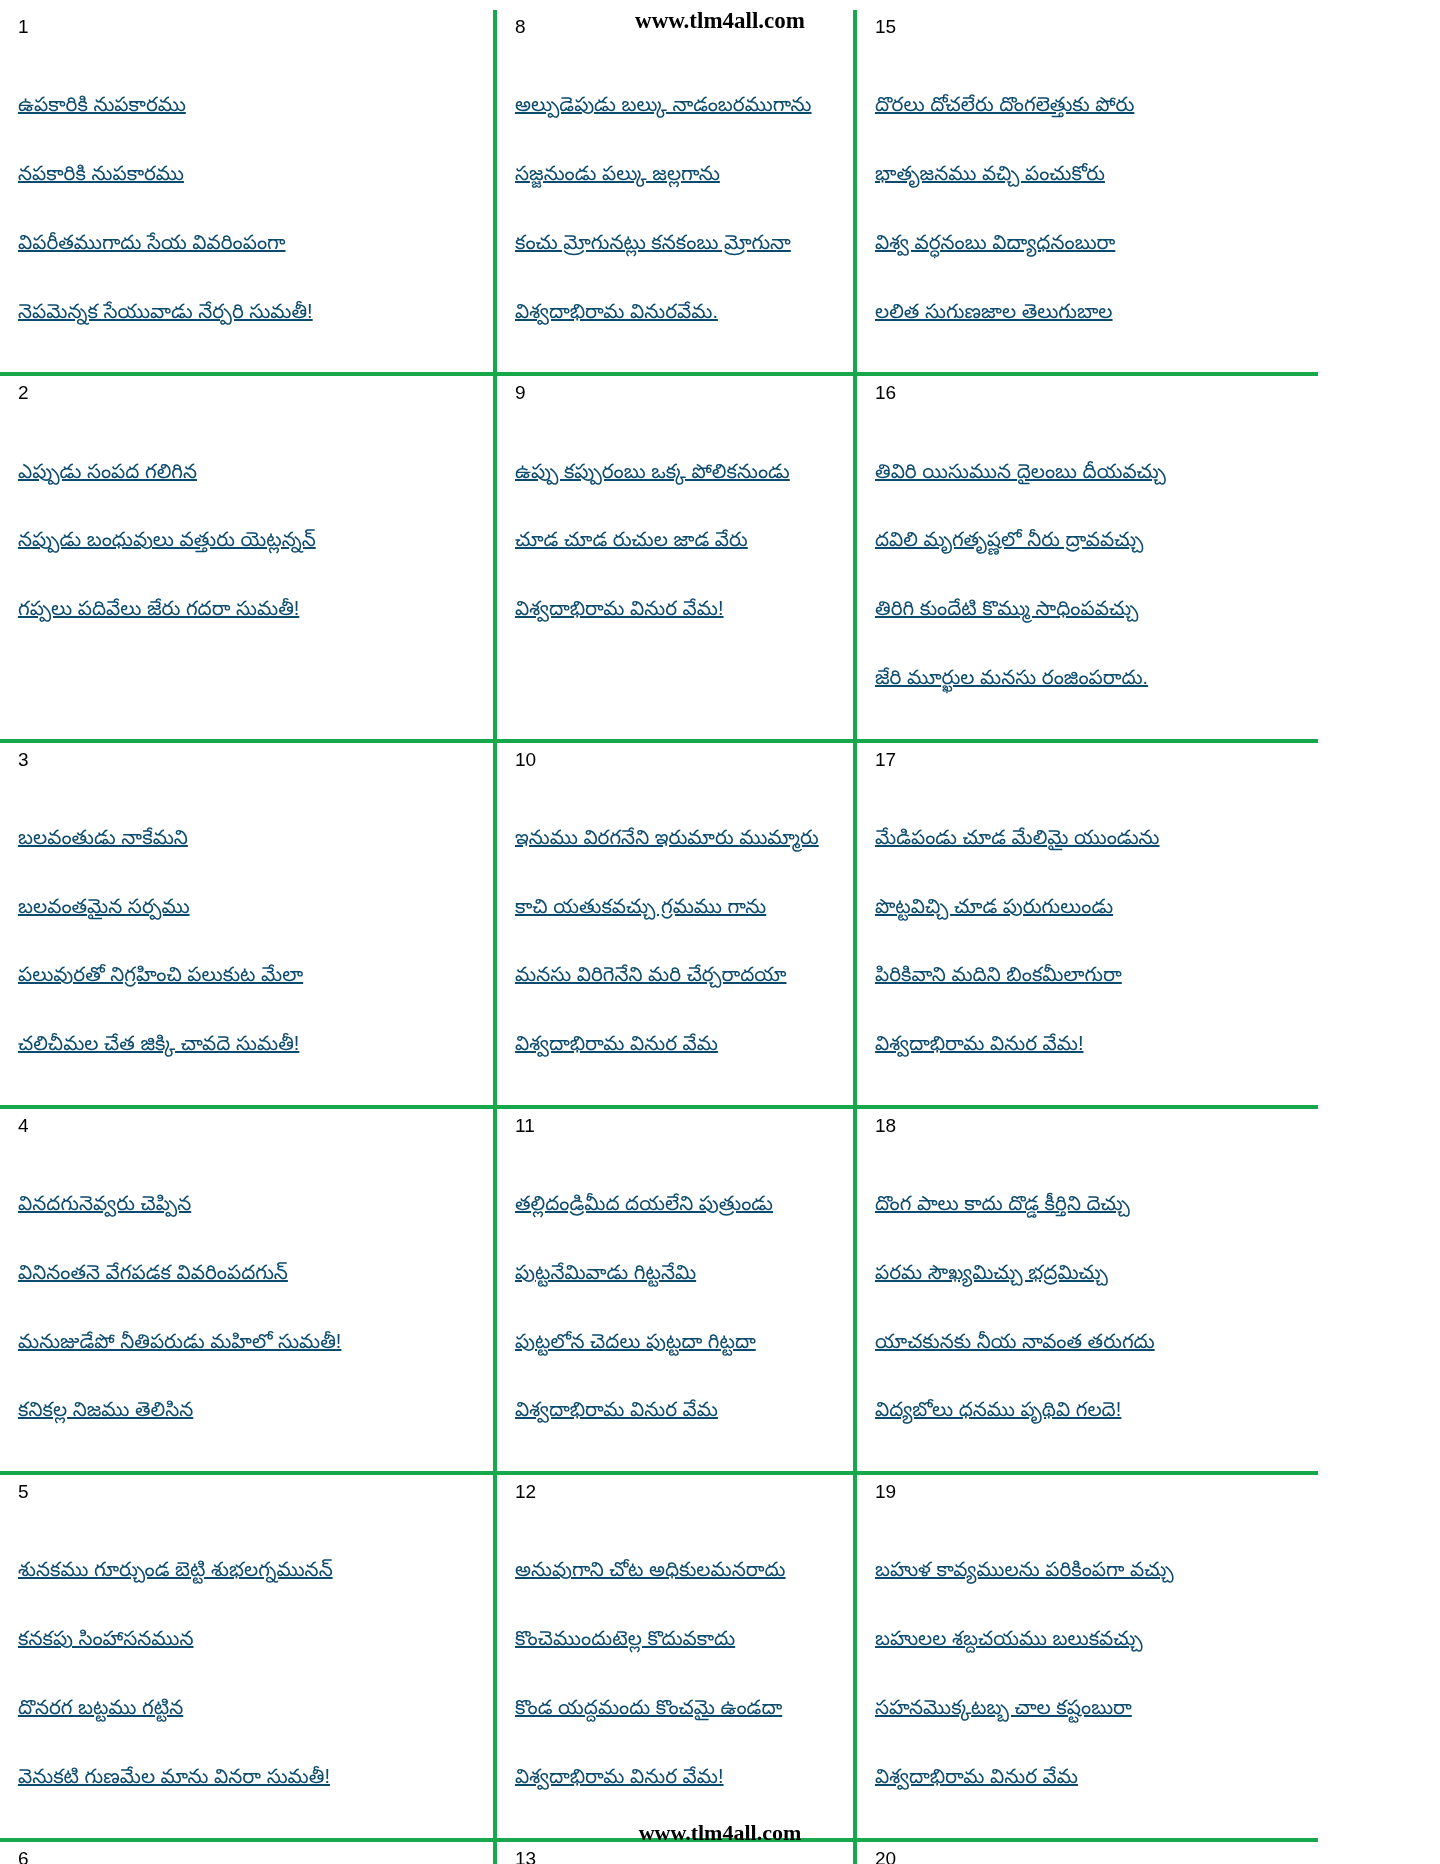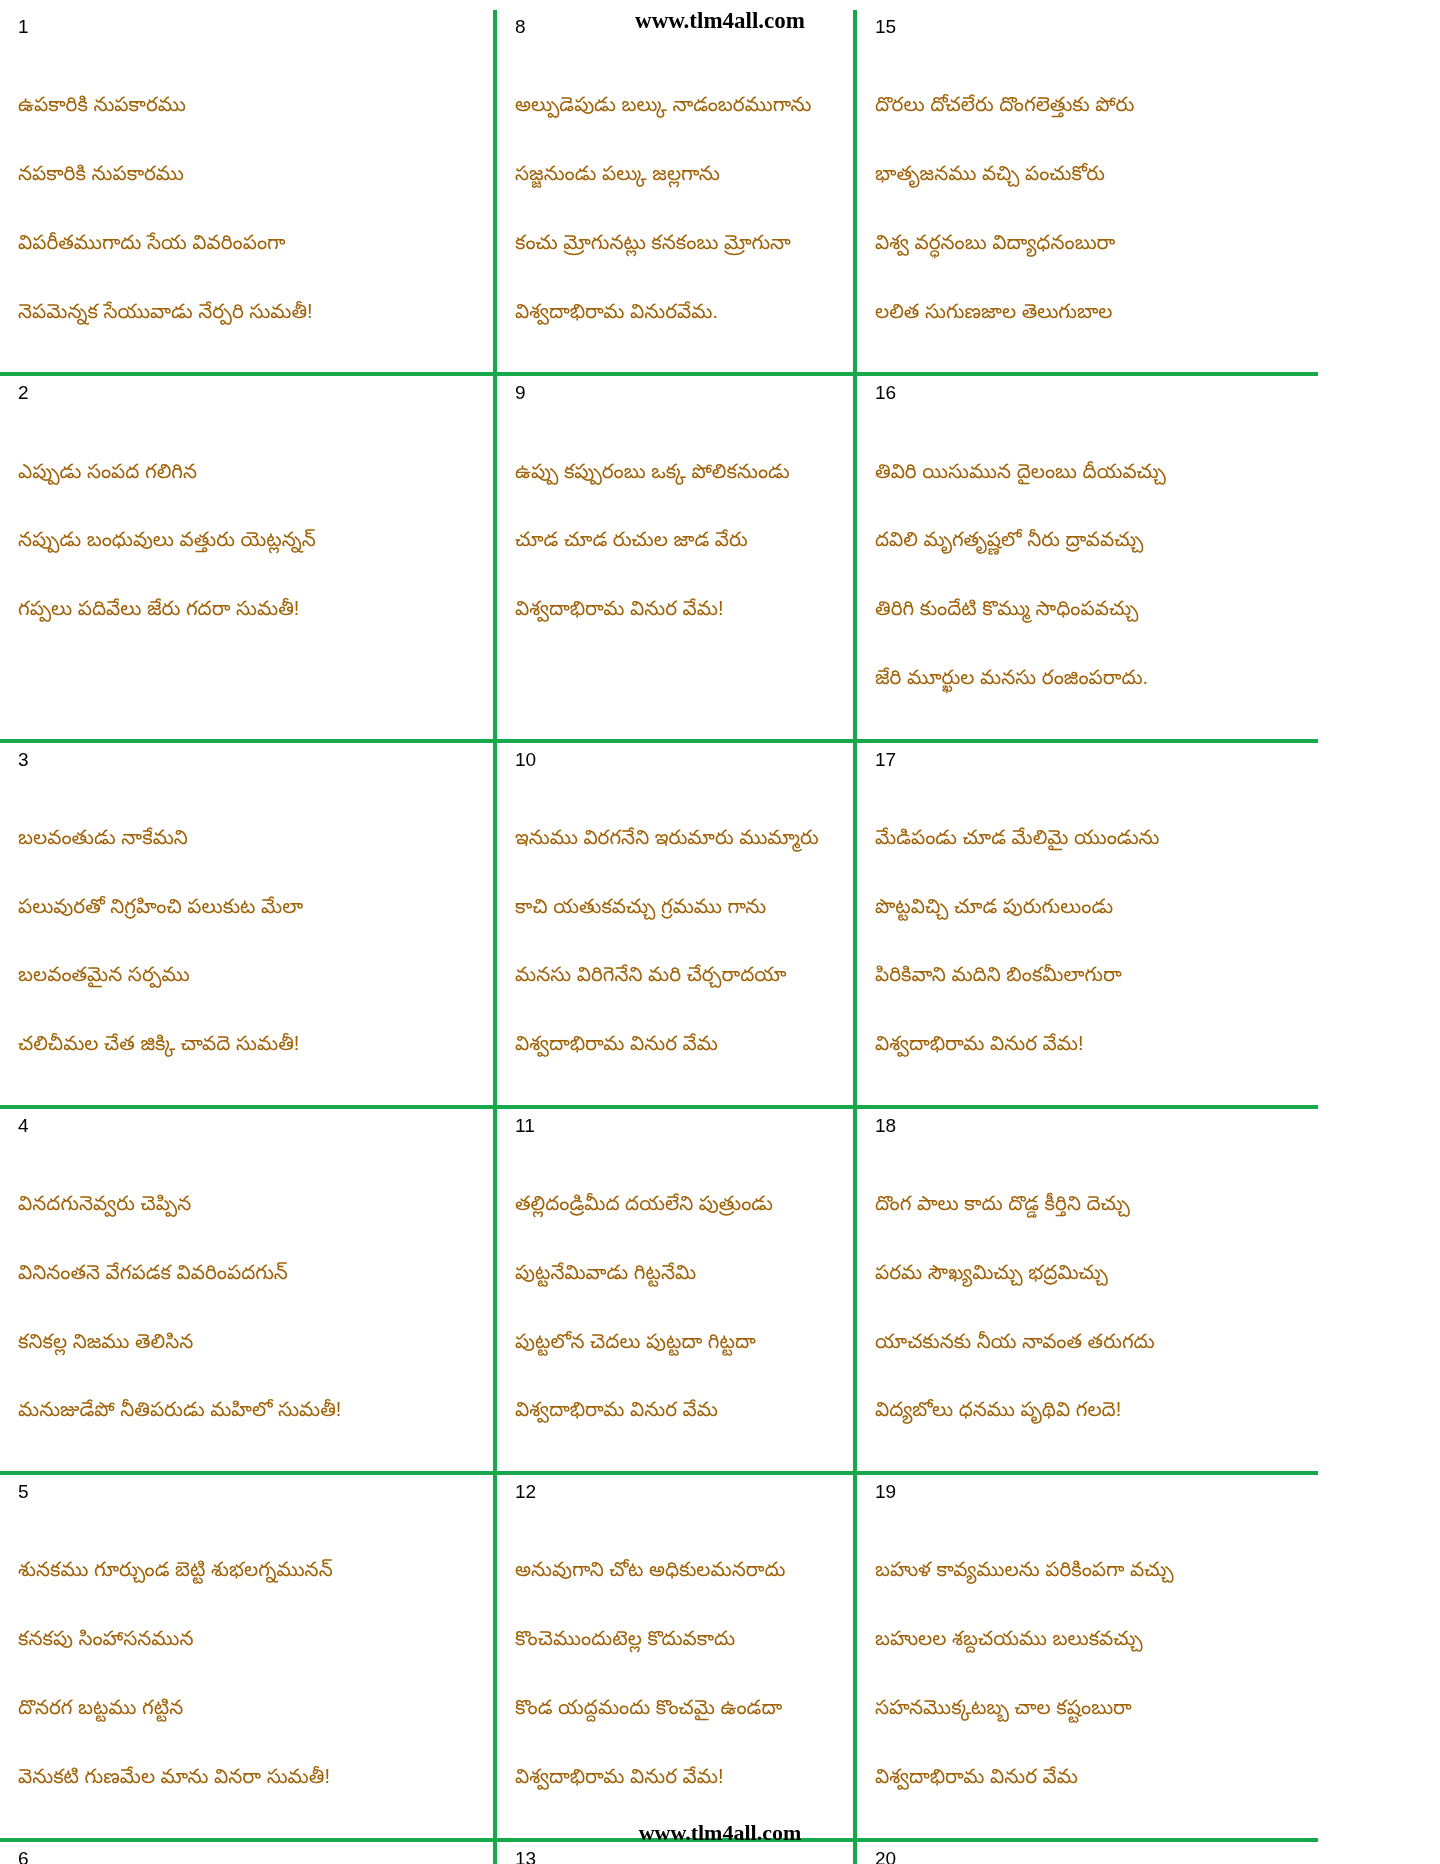--- a/index.html
+++ b/index.html
@@ -79,22 +79,23 @@
     font-size: 19px;
     line-height: 1.2;
     color: #000000;
     margin-bottom: 14px;
   }
 
   .poem {
     font-family: "Liberation Sans", "DejaVu Sans", sans-serif;
     font-size: 20px;
     line-height: 1.72;
-    color: #a16207;
+    color: #0c4a6e;
     white-space: pre-line;
+    text-decoration: underline;
   }
 
   .poem-line {
     display: block;
     white-space: nowrap;
   }
 </style>
 </head>
 <body>
 
@@ -155,22 +156,22 @@
         <span class="poem-line">దవిలి మృగతృష్ణలో నీరు ద్రావవచ్చు</span>
         <span class="poem-line">తిరిగి కుందేటి కొమ్ము సాధింపవచ్చు</span>
         <span class="poem-line">జేరి మూర్ఖుల మనసు రంజింపరాదు.</span>
       </div>
     </div>
 
     <div class="cell col-1">
       <div class="cell-number">3</div>
       <div class="poem">
         <span class="poem-line">బలవంతుడు నాకేమని</span>
+        <span class="poem-line">బలవంతమైన సర్పము</span>
         <span class="poem-line">పలువురతో నిగ్రహించి పలుకుట మేలా</span>
-        <span class="poem-line">బలవంతమైన సర్పము</span>
         <span class="poem-line">చలిచీమల చేత జిక్కి చావదె సుమతీ!</span>
       </div>
     </div>
     <div class="cell col-2">
       <div class="cell-number">10</div>
       <div class="poem">
         <span class="poem-line">ఇనుము విరగనేని ఇరుమారు ముమ్మారు</span>
         <span class="poem-line">కాచి యతుకవచ్చు గ్రమము గాను</span>
         <span class="poem-line">మనసు విరిగెనేని మరి చేర్చరాదయా</span>
         <span class="poem-line">విశ్వదాభిరామ వినుర వేమ</span>
@@ -184,22 +185,22 @@
         <span class="poem-line">పిరికివాని మదిని బింకమీలాగురా</span>
         <span class="poem-line">విశ్వదాభిరామ వినుర వేమ!</span>
       </div>
     </div>
 
     <div class="cell col-1">
       <div class="cell-number">4</div>
       <div class="poem">
         <span class="poem-line">వినదగునెవ్వరు చెప్పిన</span>
         <span class="poem-line">వినినంతనె వేగపడక వివరింపదగున్</span>
+        <span class="poem-line">మనుజుడేపో నీతిపరుడు మహిలో సుమతీ!</span>
         <span class="poem-line">కనికల్ల నిజము తెలిసిన</span>
-        <span class="poem-line">మనుజుడేపో నీతిపరుడు మహిలో సుమతీ!</span>
       </div>
     </div>
     <div class="cell col-2">
       <div class="cell-number">11</div>
       <div class="poem">
         <span class="poem-line">తల్లిదండ్రిమీద దయలేని పుత్రుండు</span>
         <span class="poem-line">పుట్టనేమివాడు గిట్టనేమి</span>
         <span class="poem-line">పుట్టలోన చెదలు పుట్టదా గిట్టదా</span>
         <span class="poem-line">విశ్వదాభిరామ వినుర వేమ</span>
       </div>

